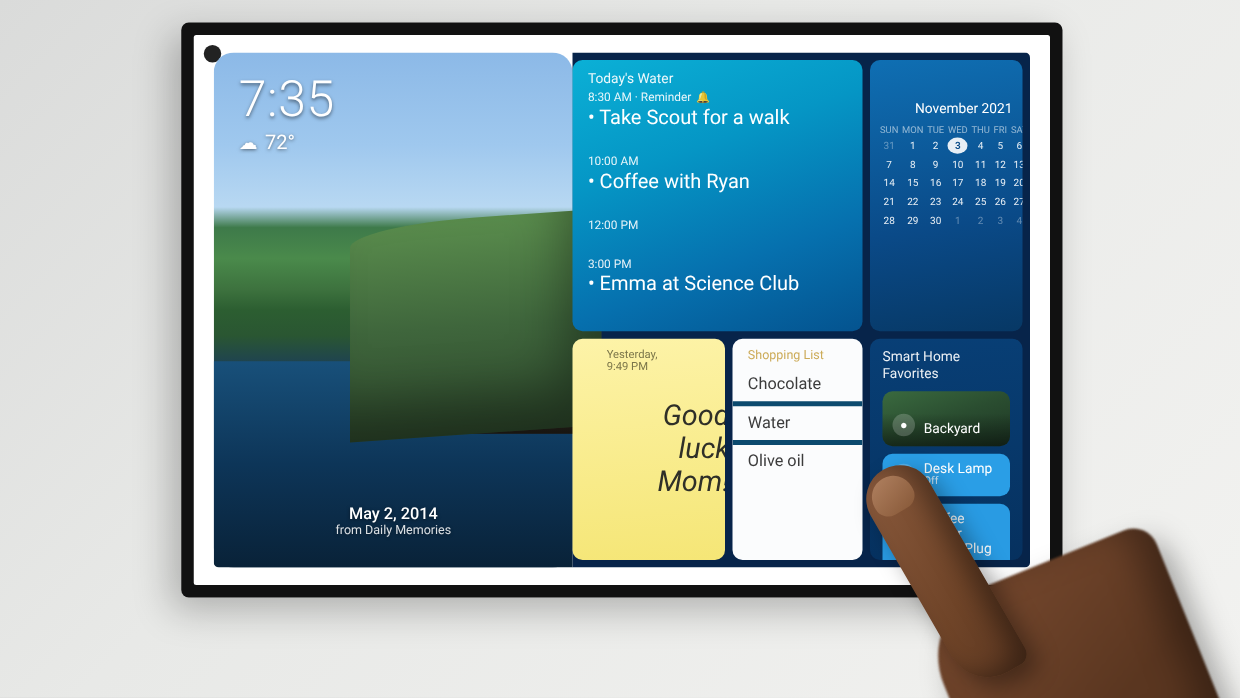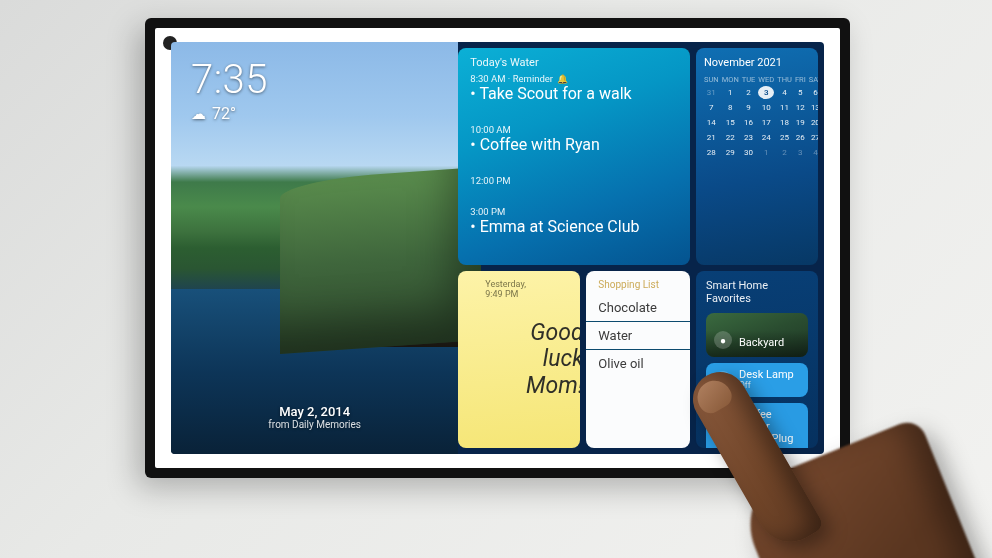--- a/index.html
+++ b/index.html
@@ -49,20 +49,21 @@
   .photo-panel {
     flex: 0 0 44%;
     position: relative;
     background:
       linear-gradient( to bottom,
         #8cb9e7 0%, #9fc8ee 18%, #b8d8f2 30%,
         #3e7a4a 34%, #4a8a4b 40%, #3d723e 46%,
         #2c5e31 50%, #2a5632 55%,
         #1b3d5a 62%, #153551 72%, #0f2b44 100%);
     text-shadow: 0 1px 3px rgba(0,0,0,.5);
+    border-radius: 16px;
   }
   
   .cliff {
     position: absolute; left: 38%; top: 32%;
     width: 70%; height: 42%;
     background: linear-gradient(to bottom, #5a8d4d 0%, #3f663c 50%, #2f4a2d 100%);
     border-top-left-radius: 50% 10%;
     transform: skewY(-4deg);
     box-shadow: inset -30px -30px 40px rgba(0,0,0,.35);
   }
@@ -119,21 +120,21 @@
   .ev-item .title { font-size: 16px; font-weight: 400; line-height: 1.25; }
   .bullet::before { content: "• "; }
   .reminder-icon { font-size: 9px; }
   
   .calendar {
     grid-column: 14 / 21;
     grid-row: 1 / 12;
     background: linear-gradient(170deg, #0f6fb3 0%, #0a4a88 60%, #073865 100%);
     padding: 8px 8px 6px;
   }
-  .calendar .month { text-align: left; font-size: 11px; margin-bottom: 6px; }
+  .calendar .month { text-align: right; font-size: 11px; margin-bottom: 6px; margin-top: 24px; }
   .cal-grid {
     display: grid;
     grid-template-columns: repeat(7, 1fr);
     gap: 2px 3px;
     font-size: 8px;
     text-align: center;
   }
   .cal-grid .dow { opacity: .55; font-size: 7.5px; }
   .cal-grid .d { opacity: .9; padding: 2px 0; border-radius: 50%; }
   .cal-grid .d.dim { opacity: .35; }
@@ -152,21 +153,21 @@
   .note .msg { flex: 1; display: flex; align-items: center; justify-content: center; text-align: right; font-size: 23px; line-height: 1.15; font-style: italic; color: #2f2f28; }
   
   .shopping {
     grid-column: 8 / 14;
     grid-row: 12 / 21;
     background: #fbfcfd;
     color: #3c3c3c;
     padding: 8px 0;
   }
   .shopping .card-header { color: #c8a44a; font-size: 10px; padding: 0 12px 4px; }
-  .shop-item { padding: 6px 12px; font-size: 13px; border-bottom: 1px solid #0c4a6e; }
+  .shop-item { padding: 6px 12px; font-size: 13px; border-bottom: 4px solid #0c4a6e; }
   .shop-item:last-child { border-bottom: none; }
   
   .smarthome {
     grid-column: 14 / 21;
     grid-row: 12 / 21;
     background: linear-gradient(175deg, #083f76 0%, #06315f 100%);
     padding: 8px 10px;
     display: flex; flex-direction: column; gap: 6px;
   }
   .smarthome .card-header { padding: 0 0 2px; }

